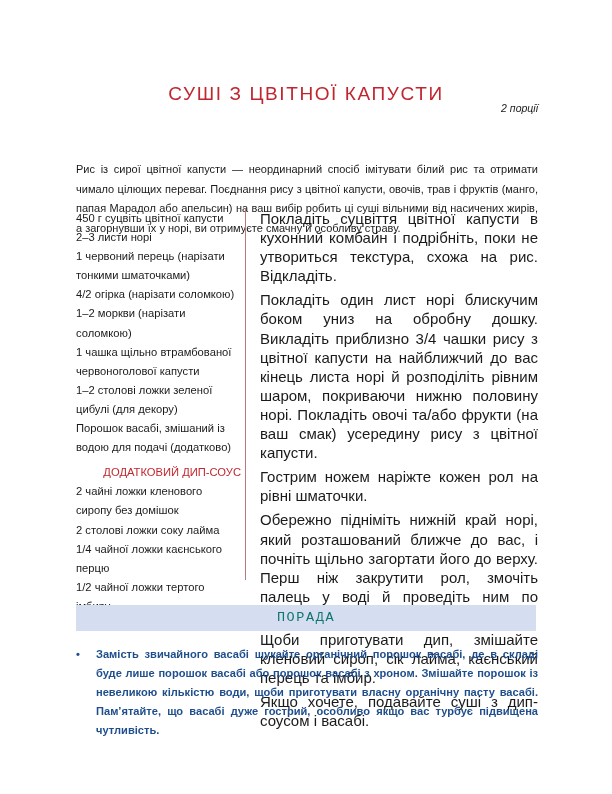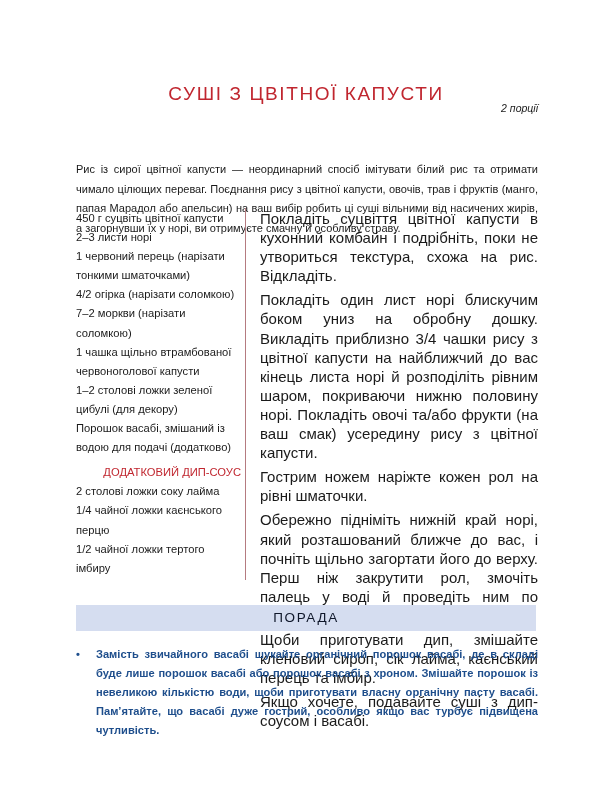--- a/index.html
+++ b/index.html
@@ -35,21 +35,21 @@
     .method {
       position: absolute; left: 260px; top: 209px; width: 278px;
       font-size: 15px; line-height: 19.1px; text-align: justify;
     }
     .method p { margin: 0 0 5px 0; }
     .tip-header {
       position: absolute; left: 76px; top: 605px; width: 460px; height: 26px;
       background: #d5ddf0; text-align: center;
     }
     .tip-header span {
-      font-size: 13.5px; letter-spacing: 1.6px; color: #0f172a; line-height: 26px;
+      font-size: 13.5px; letter-spacing: 1.6px; color: #0f766e; line-height: 26px; font-family: Liberation Mono, monospace;
     }
     .tip-list {
       position: absolute; left: 76px; top: 645px; width: 462px;
       font-size: 11.1px; line-height: 19px; color: #1e4e8c; font-weight: bold;
     }
     .tip-item { display: flex; }
     .bullet { width: 20px; flex: none; }
     .tip-text { flex: 1; text-align: justify; }
   </style>
 </head>
@@ -60,25 +60,26 @@
 
 <div class="intro">
   <p>Рис із сирої цвітної капусти — неординарний спосіб імітувати білий рис та отримати чимало цілющих переваг. Поєднання рису з цвітної капусти, овочів, трав і фруктів (манго, папая Марадол або апельсин) на ваш вибір робить ці суші вільними від насичених жирів, а загорнувши їх у норі, ви отримуєте смачну й особливу страву.</p>
 </div>
 
 <div class="ingredients">
   <div>450 г суцвіть цвітної капусти</div>
   <div>2–3 листи норі</div>
   <div>1 червоний перець (нарізати тонкими шматочками)</div>
   <div>4/2 огірка (нарізати соломкою)</div>
-  <div>7–2 моркви (нарізати соломкою)</div>
+  <div>1–2 моркви (нарізати соломкою)</div>
   <div>1 чашка щільно втрамбованої червоноголової капусти</div>
   <div>1–2 столові ложки зеленої цибулі (для декору)</div>
   <div>Порошок васабі, змішаний із водою для подачі (додатково)</div>
   <div class="subhead">ДОДАТКОВИЙ ДИП-СОУС</div>
+  <div>2 чайні ложки кленового сиропу без домішок</div>
   <div>2 столові ложки соку лайма</div>
   <div>1/4 чайної ложки каєнського перцю</div>
   <div>1/2 чайної ложки тертого імбиру</div>
 </div>
 
 <div class="divider"></div>
 
 <div class="method">
   <p>Покладіть суцвіття цвітної капусти в кухонний комбайн і подрібніть, поки не утвориться текстура, схожа на рис. Відкладіть.</p>
   <p>Покладіть один лист норі блискучим боком униз на обробну дошку. Викладіть приблизно 3/4 чашки рису з цвітної капусти на найближчий до вас кінець листа норі й розподіліть рівним шаром, покриваючи нижню половину норі. Покладіть овочі та/або фрукти (на ваш смак) усередину рису з цвітної капусти.</p>

